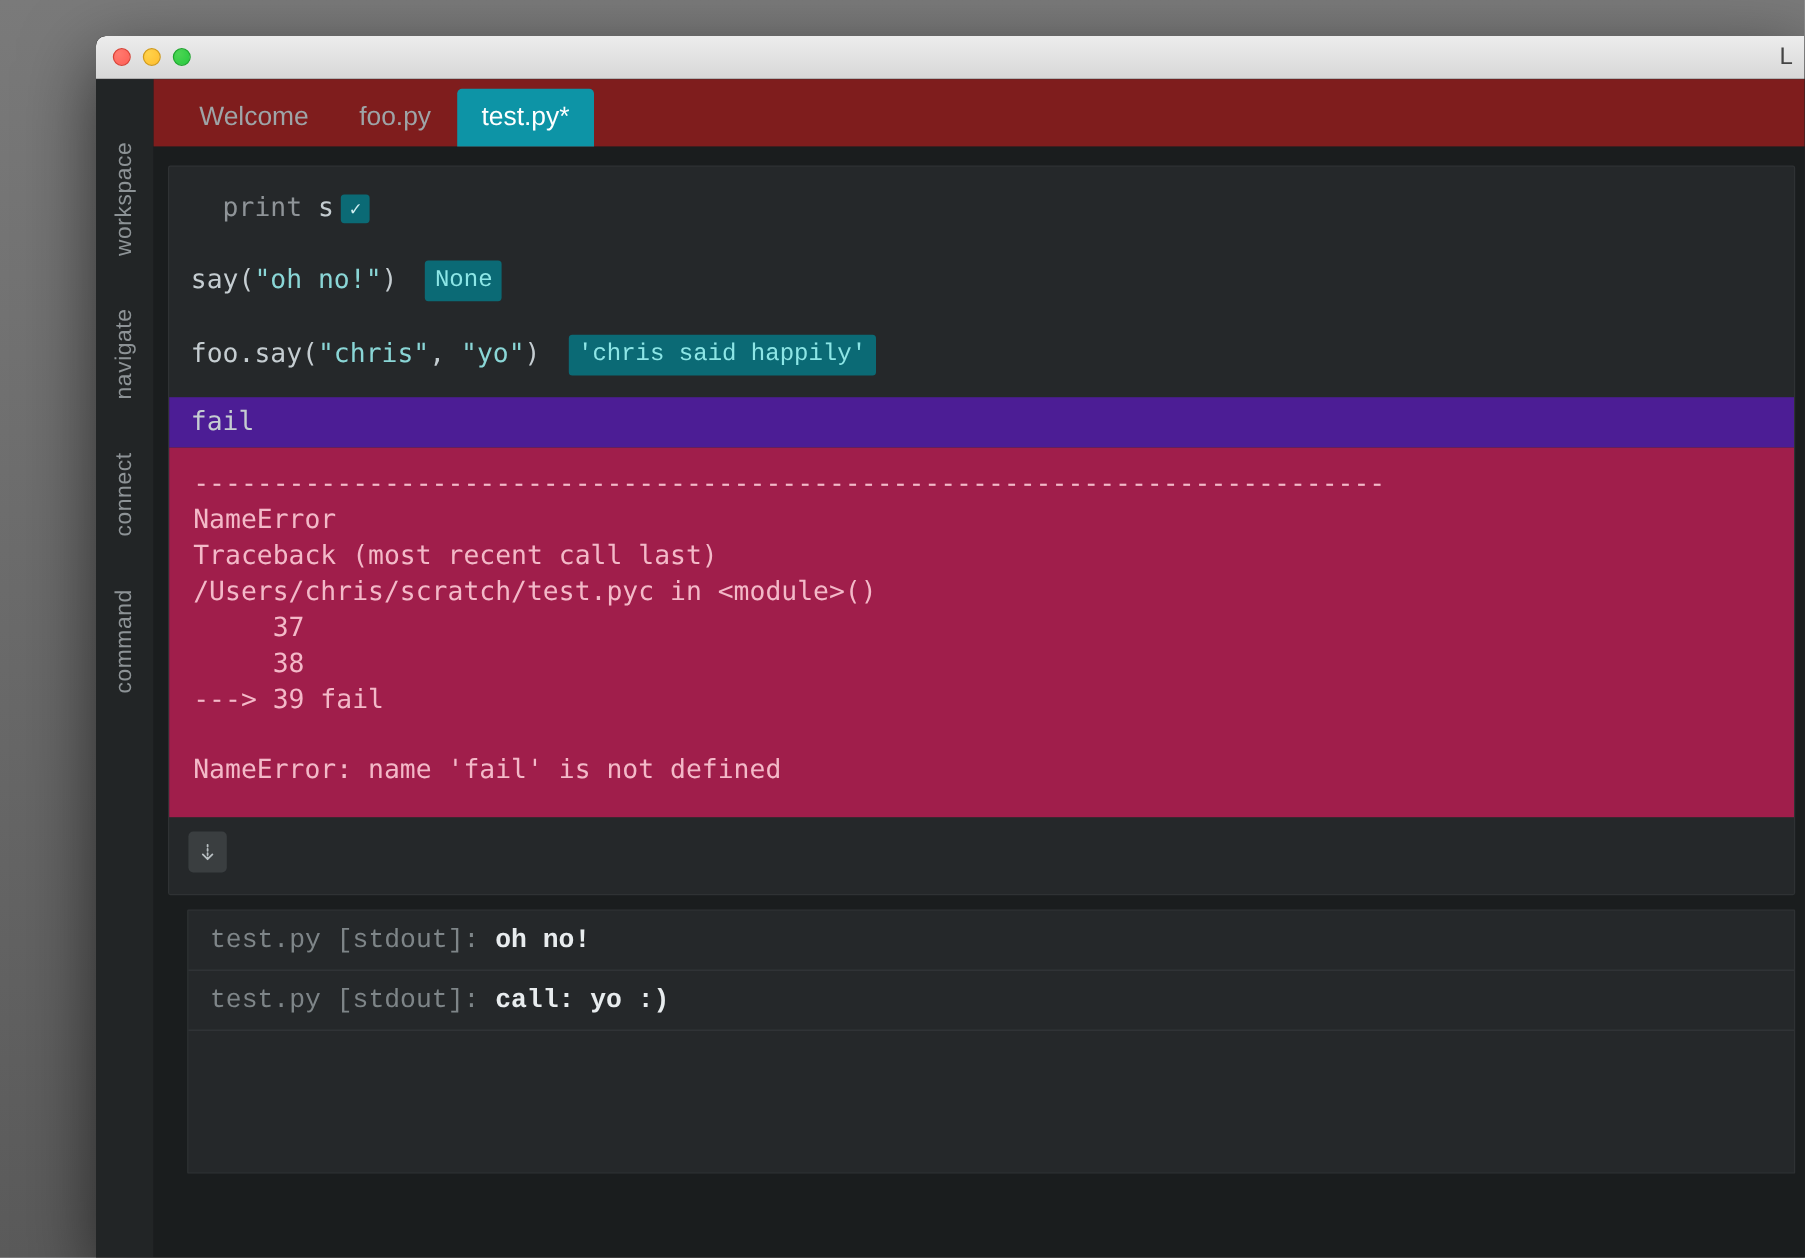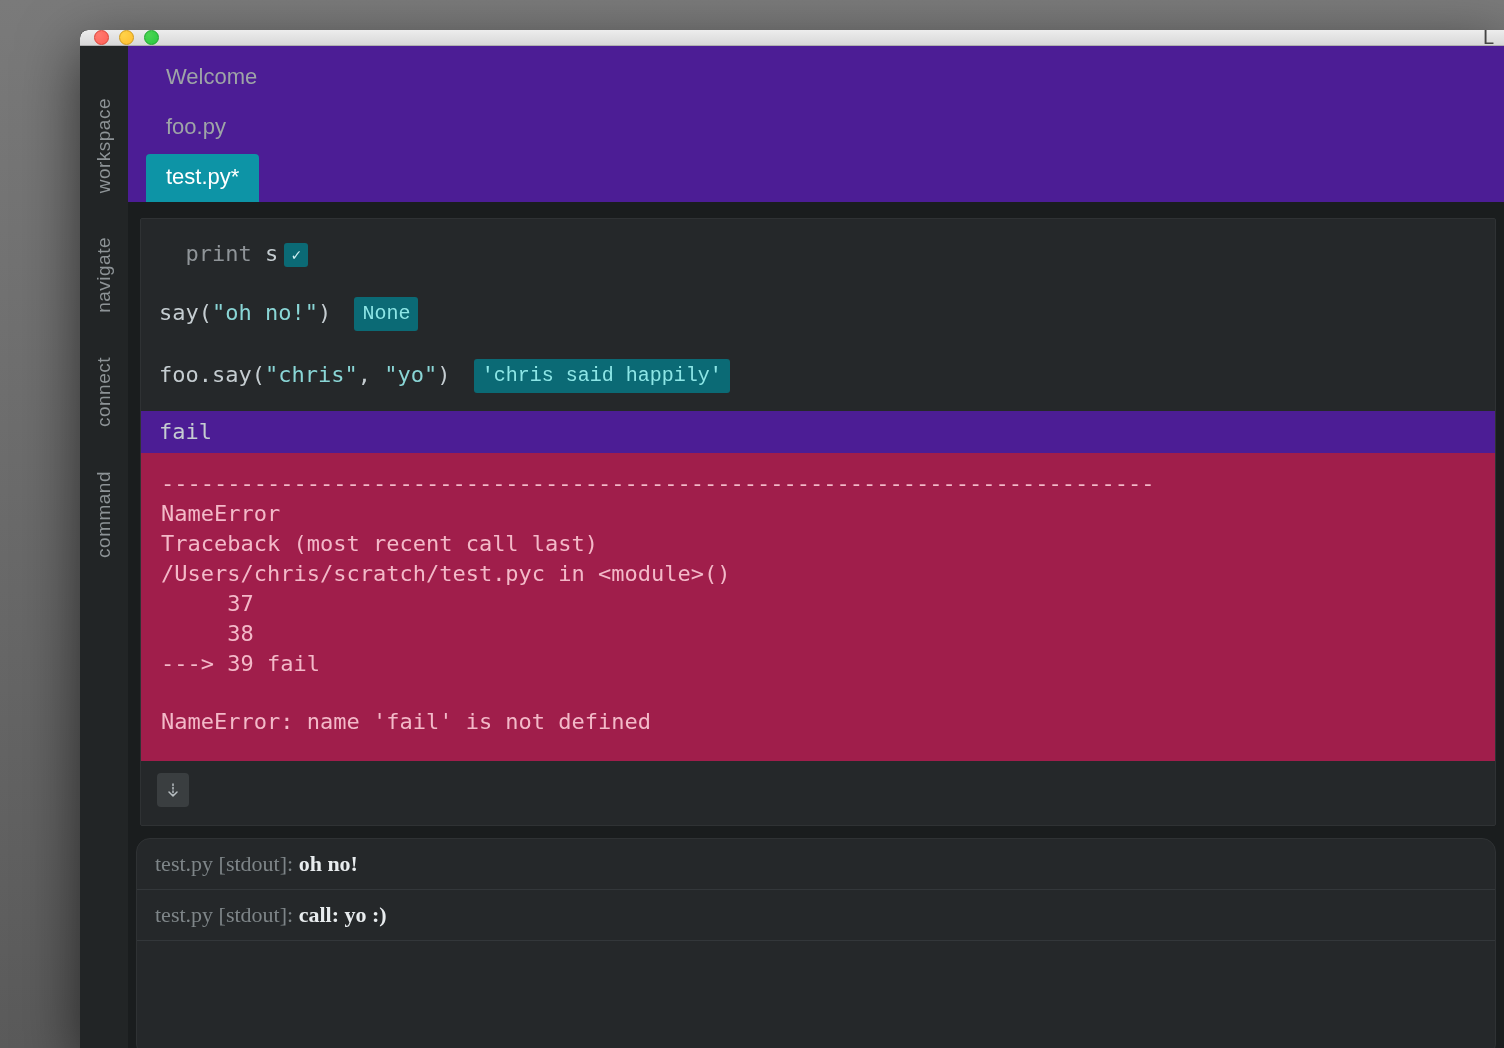--- a/index.html
+++ b/index.html
@@ -69,24 +69,23 @@
     }
     .main-col {
       flex: 1;
       display: flex;
       flex-direction: column;
       background: #1a1d1e;
     }
     .tabs-row {
       display: flex;
       align-items: flex-start;
-      background: #4c1d95;
+      background: #7f1d1d;
       padding: 8px 0 0 18px;
       gap: 2px;
-      flex-direction: column;
     }
     .tab {
       padding: 10px 20px 12px 20px;
       color: #9ea4a7;
       font-size: 22px;
       cursor: pointer;
       border-radius: 4px 4px 0 0;
     }
     .tab.active {
       background: #0d94a6;
@@ -177,25 +176,25 @@
       background: #3a3e40;
       border-radius: 4px;
       display: flex;
       align-items: center;
       justify-content: center;
       color: #b8bfc2;
       cursor: pointer;
       font-size: 16px;
     }
     .console-panel {
-      margin: 12px 8px 0 8px;
+      margin: 12px 8px 0 28px;
       background: #25282a;
       border: 1px solid #2f3234;
-      border-radius: 14px;
-      font-family: Liberation Serif, serif;
+      border-radius: 1px;
+      font-family: Liberation Mono, monospace;
       font-size: 22px;
       color: #c5cdd1;
       min-height: 220px;
     }
     .console-line {
       padding: 12px 18px;
       border-bottom: 1px solid #33373a;
       white-space: pre;
     }
     .muted { color: #7e8588; }

